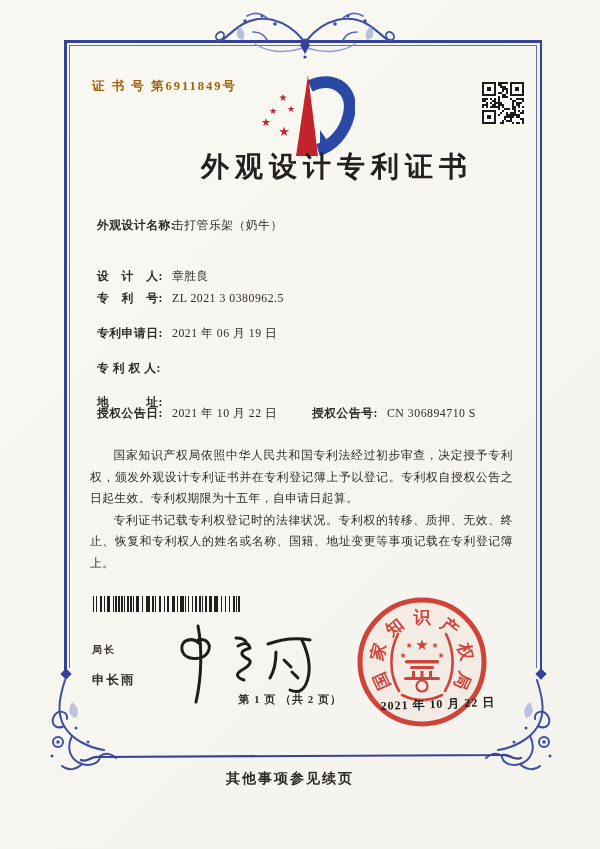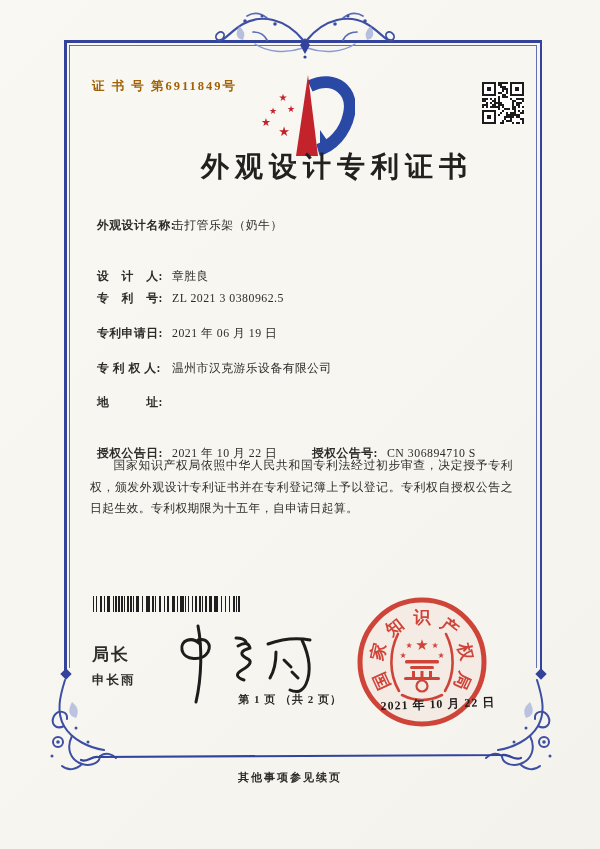--- a/index.html
+++ b/index.html
@@ -23,33 +23,33 @@
 
   
   .row{position:absolute;left:97px;font-size:11.8px;white-space:nowrap;}
   .row .lbl{position:absolute;left:0;top:0;font-weight:bold;letter-spacing:.5px;}
   .row .val{display:inline-block;margin-left:75px;letter-spacing:.5px;}
   .row .val.wrap{white-space:normal;width:334px;line-height:17.5px;vertical-align:top;}
   .row .lbl2{position:absolute;left:215px;top:0;font-weight:bold;letter-spacing:.5px;}
   .row .val2{position:absolute;left:290px;top:0;letter-spacing:.5px;}
 
   
-  .paras{left:90px;top:455px;width:423px;font-family:Liberation Serif, serif;}
+  .paras{left:90px;top:445px;width:423px;font-family:Liberation Serif, serif;}
   .paras p{margin:0;font-size:11.8px;line-height:21.5px;text-indent:2em;
            text-align:justify;letter-spacing:.4px;color:#2e2c29;}
 
   
-  .director-title{left:92px;top:643px;font-size:17px;font-weight:bold;letter-spacing:2px;}
+  .director-title{left:92px;top:643px;font-size:10px;font-weight:bold;letter-spacing:2px;}
   .director-name{left:92px;top:672px;font-size:12.5px;font-weight:bold;letter-spacing:2px;}
   .seal-date{left:368px;top:696px;width:140px;text-align:center;font-size:12px;font-weight:bold;
              color:#1d1c1a;letter-spacing:1px;transform:rotate(-2deg);z-index:5;}
 
   
   .page-indicator{left:0;top:692px;width:580px;text-align:center;font-size:11px;font-weight:bold;letter-spacing:1px;}
-  .continuation{left:0;top:770px;width:580px;text-align:center;font-size:11px;font-weight:bold;letter-spacing:2px;}
+  .continuation{left:0;top:770px;width:580px;text-align:center;font-size:14px;font-weight:bold;letter-spacing:2px;}
 </style>
 </head>
 <body>
 
 <div class="frame-line" style="left:64px;top:40px;width:478px;height:2.5px;"></div>
 <div class="frame-thin" style="left:69px;top:45px;width:467px;height:1px;"></div>
 <div class="frame-line" style="left:64px;top:40px;width:2.5px;height:632px;"></div>
 <div class="frame-thin" style="left:69px;top:45px;width:1px;height:623px;"></div>
 <div class="frame-line" style="left:539.5px;top:40px;width:2.5px;height:632px;"></div>
 <div class="frame-thin" style="left:536px;top:45px;width:1px;height:623px;"></div>
@@ -259,34 +259,34 @@
 <div class="row" style="top:291px;">
   <span class="lbl">专　利　号:</span>
   <span class="val">ZL 2021 3 0380962.5</span>
 </div>
 <div class="row" style="top:326px;">
   <span class="lbl">专利申请日:</span>
   <span class="val">2021 年 06 月 19 日</span>
 </div>
 <div class="row" style="top:361px;">
   <span class="lbl">专 利 权 人:</span>
-  <span class="val">温州市汉克游乐设备有限公司</span>
 </div>
 <div class="row" style="top:395px;">
   <span class="lbl">地　　　址:</span>
 </div>
-<div class="row" style="top:446px;">
+<div class="row" style="top:406px;">
   <span class="lbl">授权公告日:</span>
   <span class="val">2021 年 10 月 22 日</span>
   <span class="lbl2">授权公告号:</span>
   <span class="val2">CN 306894710 S</span>
 </div>
 
 <div class="abs paras">
   <p>国家知识产权局依照中华人民共和国专利法经过初步审查，决定授予专利权，颁发外观设计专利证书并在专利登记簿上予以登记。专利权自授权公告之日起生效。专利权期限为十五年，自申请日起算。</p>
+  <p>专利证书记载专利权登记时的法律状况。专利权的转移、质押、无效、终止、恢复和专利权人的姓名或名称、国籍、地址变更等事项记载在专利登记簿上。</p>
 </div>
 
 <svg class="abs" style="left:93px;top:596px;" width="150" height="16" viewBox="0 0 150 16">
   <g id="barcode-bars" fill="#1f1f1f">
       <rect x="0" y="0" width="1" height="16"></rect>
       <rect x="3" y="0" width="1" height="16"></rect>
       <rect x="7" y="0" width="2" height="16"></rect>
       <rect x="11" y="0" width="1" height="16"></rect>
       <rect x="14" y="0" width="3" height="16"></rect>
       <rect x="20" y="0" width="1" height="16"></rect>

